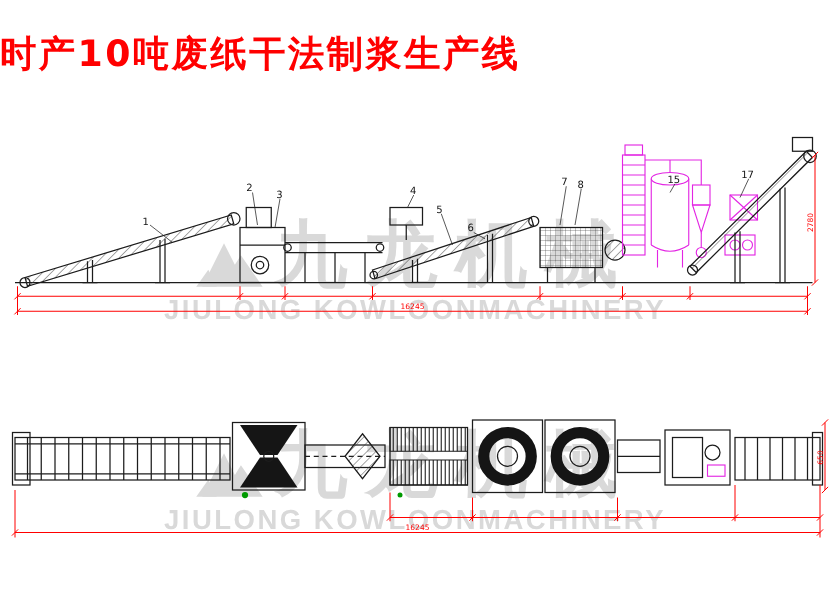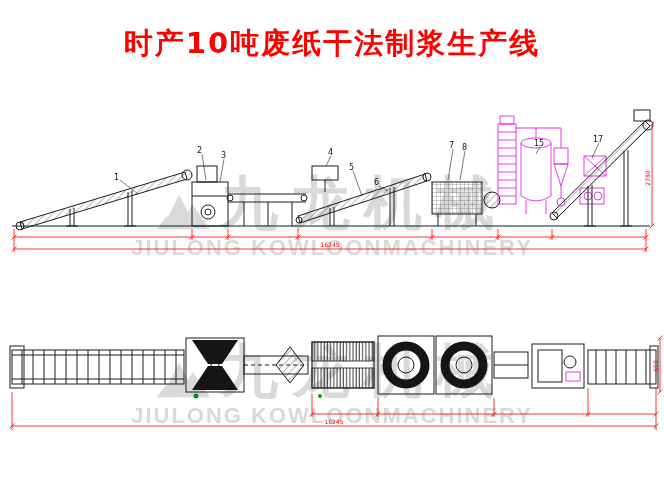--- a/index.html
+++ b/index.html
@@ -1,18 +1,18 @@
 <!DOCTYPE html>
 <html style="--c-title: #ff0000; --c-dimension: #ff0000; --c-magenta: #e326e3; --c-watermark: #d9d9d9; --c-line: #1c1c1c; --c-green: #009a00;"><head>
 <meta charset="utf-8">
 <style>
   html,body{margin:0;padding:0;background:#fff;}
   .page{position:relative;width:664px;height:480px;background:#fff;overflow:hidden;
         font-family:"Liberation Sans",sans-serif;}
-  .title{position:absolute;top:24px;left:0;right:0;text-align:center;font-weight:bold;
+  .title{position:absolute;top:24px;left:0;right:0;text-align:left;font-weight:bold;
          font-size:29px;letter-spacing:2px;color:var(--c-title);
          font-family:"DejaVu Sans","Liberation Sans",sans-serif;z-index:2;}
   .watermark{position:absolute;left:0;width:100%;text-align:center;color:var(--c-watermark);
              z-index:0;pointer-events:none;}
   .wm-row{display:flex;justify-content:center;align-items:flex-end;gap:6px;height:64px;}
   .wm-cn{font-size:58px;font-weight:bold;letter-spacing:14px;line-height:1;
          font-family:"DejaVu Sans",sans-serif;}
   .wm-en{font-size:22px;font-weight:bold;letter-spacing:2px;margin-top:3px;
          font-family:"Liberation Sans",sans-serif;}
   .wm-logo{width:58px;height:46px;}

